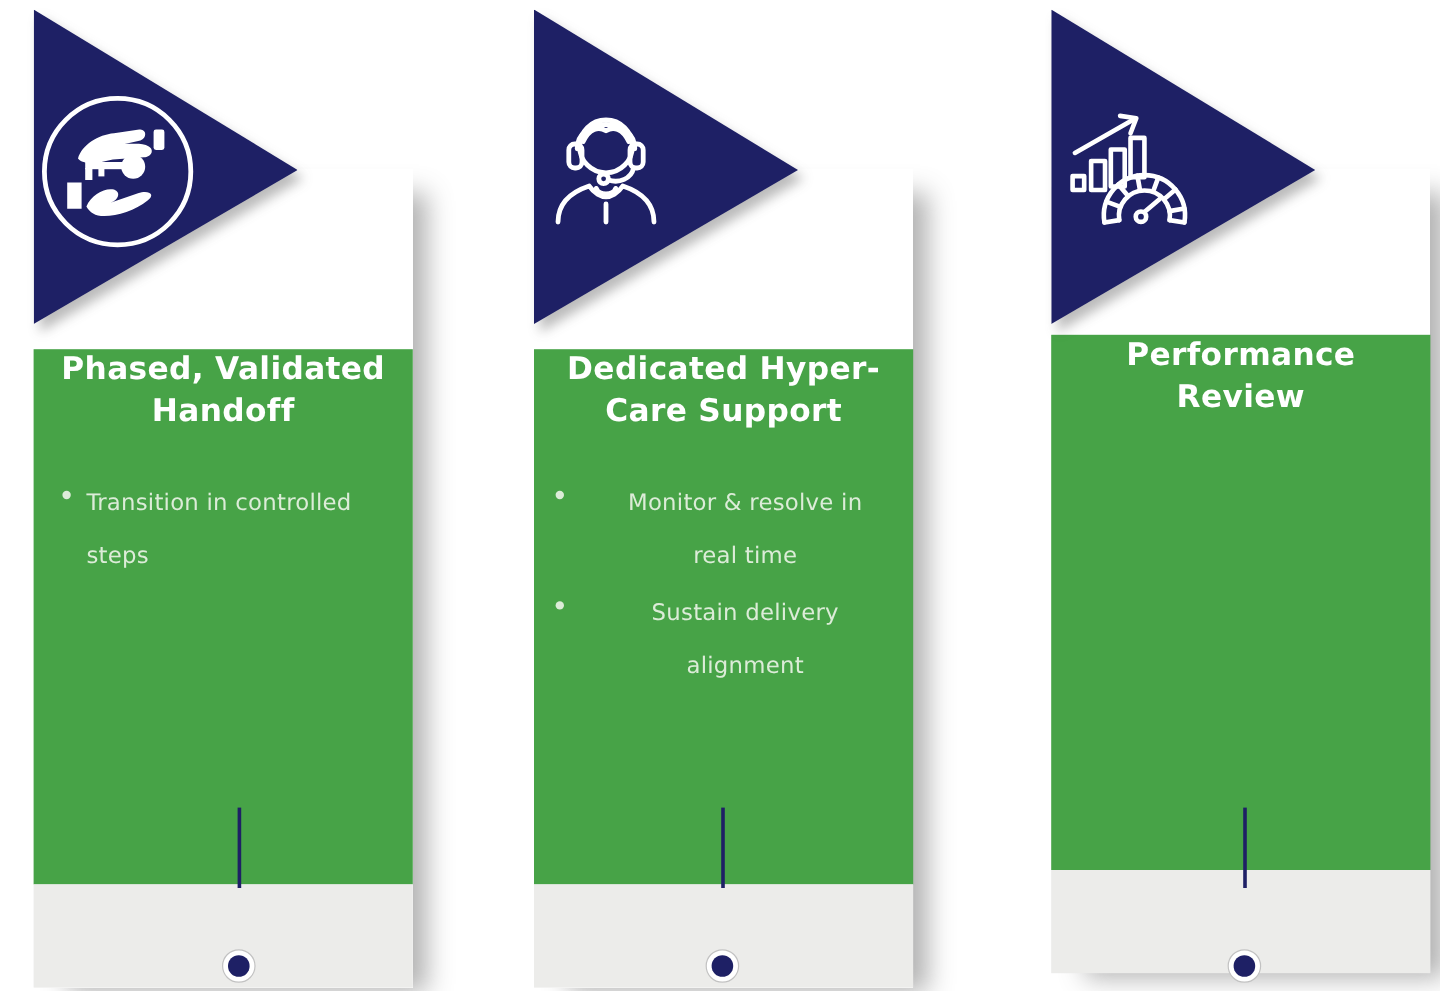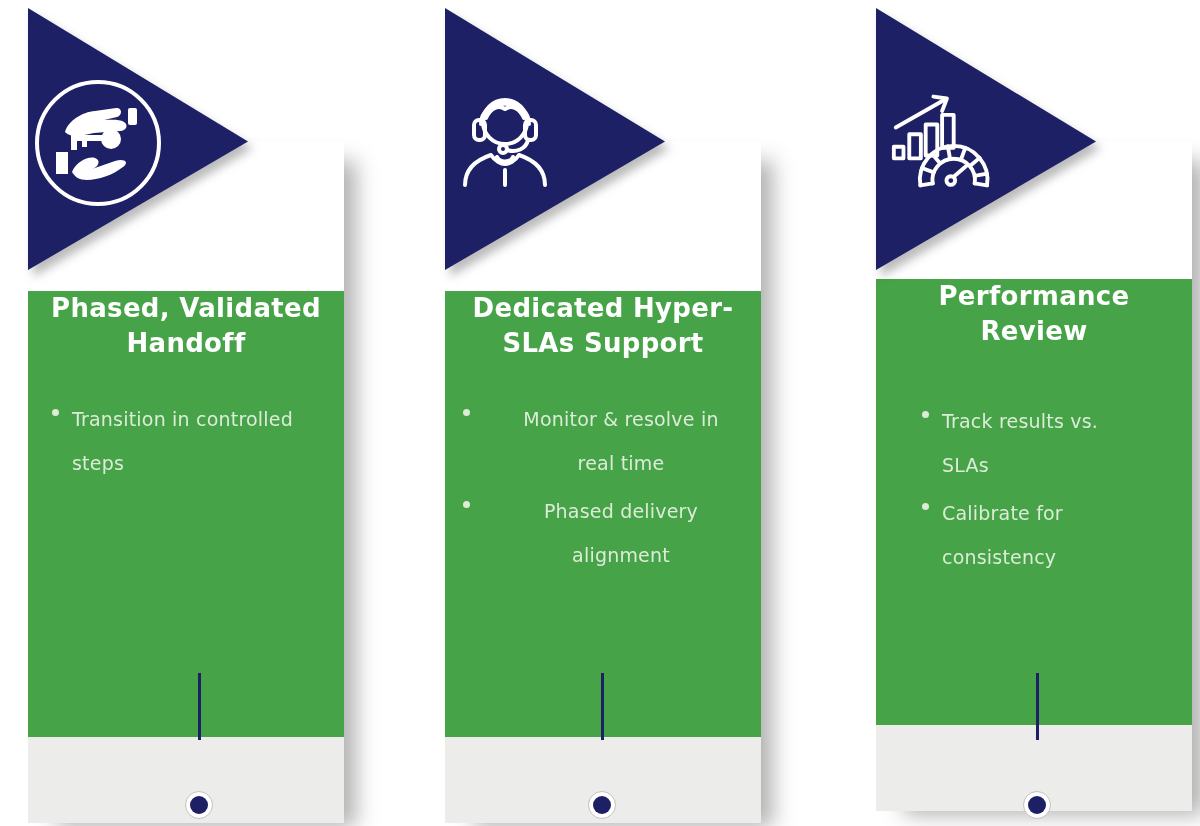--- a/index.html
+++ b/index.html
@@ -121,25 +121,25 @@
     <div class="stem"></div>
     <div class="node">
         <div class="node-dot"></div>
       </div>
   </section>
 
   <section class="card card2">
     <div class="card-body">
       <div class="green-panel">
         <h2 class="card-title">Dedicated Hyper-
-SLAs Support</h2>
+Care Support</h2>
         <ul class="bullets">
           <li><span>Monitor &amp; resolve in
 real time</span></li>
-          <li><span>Phased delivery
+          <li><span>Sustain delivery
 alignment</span></li>
         </ul>
       </div>
       <div class="card-footer"></div>
     </div>
     <div class="tri-wrap">
         <div class="tri"></div>
       </div>
     <svg class="icon" viewBox="0 0 92 104">
       <circle class="stroke" cx="46" cy="38" r="22"></circle>
@@ -157,26 +157,20 @@
     <div class="node">
         <div class="node-dot"></div>
       </div>
   </section>
 
   <section class="card card3">
     <div class="card-body">
       <div class="green-panel">
         <h2 class="card-title">Performance
 Review</h2>
-        <ul class="bullets">
-          <li><span>Track results vs.
-SLAs</span></li>
-          <li><span>Calibrate for
-consistency</span></li>
-        </ul>
       </div>
       <div class="card-footer"></div>
     </div>
     <div class="tri-wrap">
         <div class="tri"></div>
       </div>
     <svg class="icon" viewBox="0 0 116 100">
       <path class="stroke" d="M7 37 L58 8"></path>
       <path class="stroke" d="M46 5 L60 7 L55 20"></path>
       <rect class="stroke" x="5" y="57" width="10" height="12"></rect>

